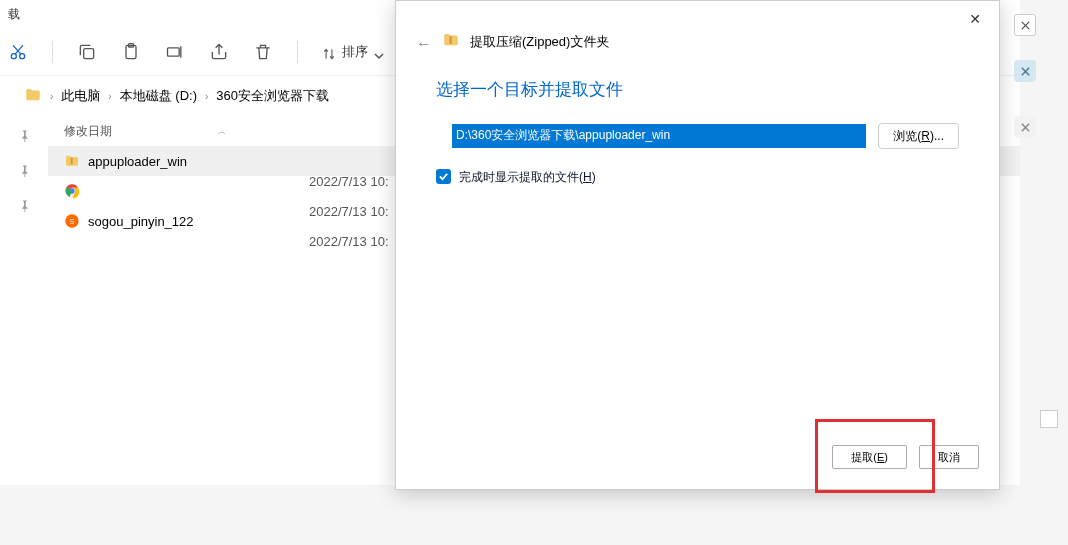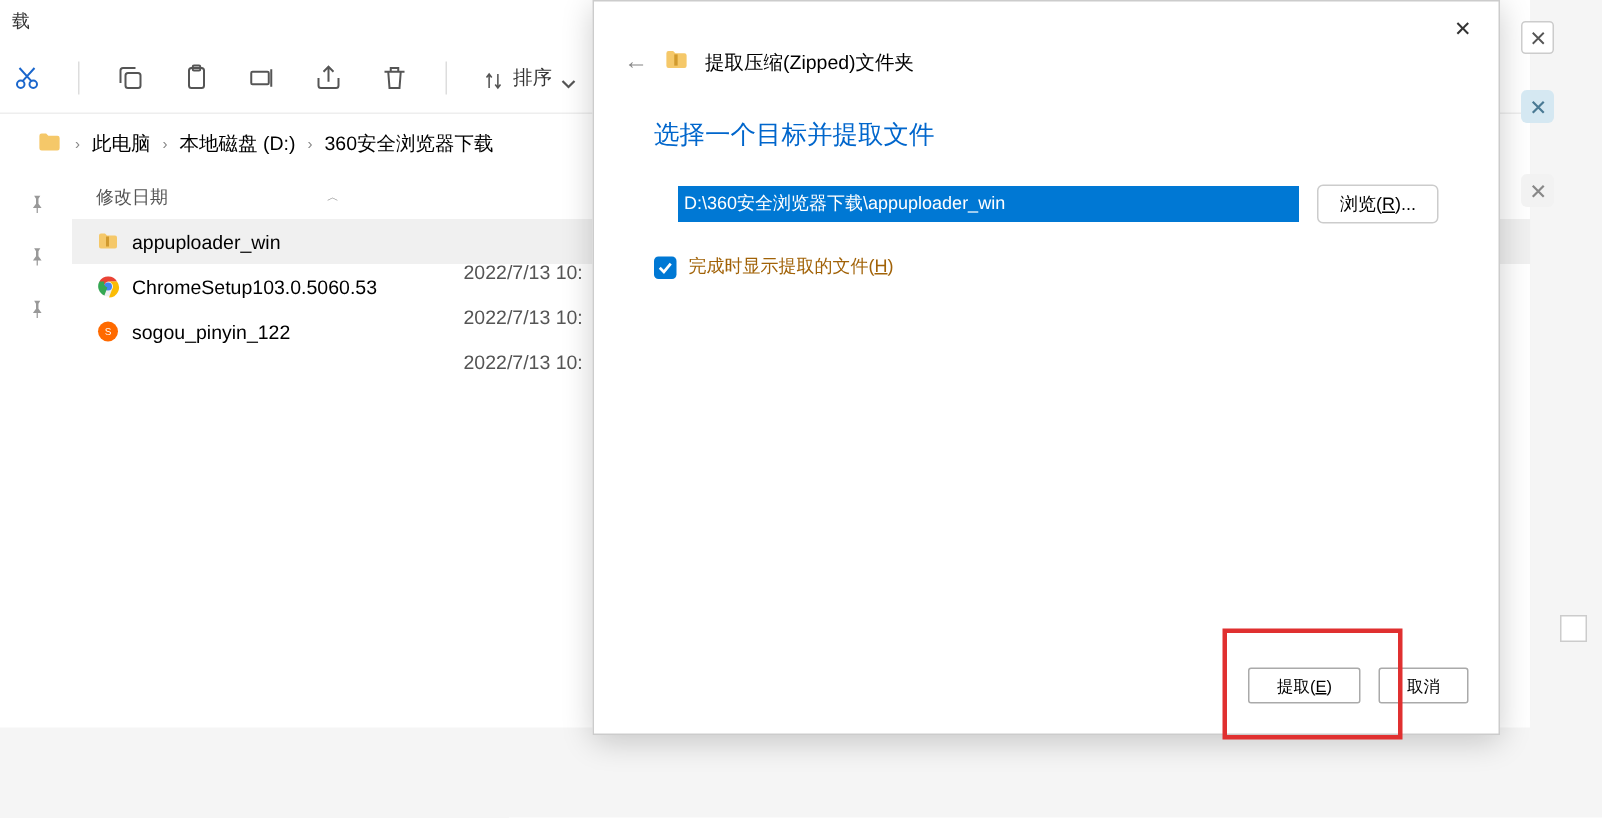--- a/index.html
+++ b/index.html
@@ -45,21 +45,21 @@
 .dlg-body { padding: 10px 40px; }
 .dlg-title { color: #0066cc; font-size: 17px; margin-bottom: 22px; }
 .dlg-label { font-size: 12px; color: #222; margin-bottom: 8px; }
 .dlg-path-row { display: flex; align-items: center; gap: 12px; margin-bottom: 20px; padding-left: 16px; }
 .dlg-path-input {
   flex: 1; height: 24px; border: none; border-bottom: 2px solid #0078d4;
   background: #0078d4; color: #fff; padding: 2px 4px; font-size: 12px;
 }
 .dlg-path-input::selection { background: #0078d4; color: #fff; }
 .browse-btn { height: 26px; padding: 0 14px; border: 1px solid #ccc; border-radius: 4px; background: #fff; font-size: 12px; }
-.chk-row { display: flex; align-items: flex-end; gap: 8px; font-size: 12px; color: #a16207; }
+.chk-row { display: flex; align-items: flex-start; gap: 8px; font-size: 12px; color: #0f172a; }
 .chk-box { width: 15px; height: 15px; background: #0078d4; border-radius: 3px; display: flex; align-items: center; justify-content: center; }
 .chk-box svg { width: 11px; height: 11px; }
 .dlg-footer { position: absolute; bottom: 20px; right: 20px; display: flex; gap: 12px; align-items: center; }
 .dlg-btn { height: 24px; padding: 0 18px; border: 1px solid #aaa; background: #fff; font-size: 11px; border-radius: 2px; }
 .highlight-box { position: absolute; border: 3px solid #e03030; pointer-events: none; }
 .hb1 { left: 815px; top: 419px; width: 120px; height: 74px; }
 
 
 .side-close { position: absolute; display: flex; align-items: center; justify-content: center; }
 .side-close.c1 { top: 14px; right: 32px; width: 22px; height: 22px; border: 1px solid #ccc; background: #fff; border-radius: 3px; }
@@ -174,21 +174,20 @@
         <span class="fl-name">
           <span class="file-ico">
               <svg viewBox="0 0 24 24">
                 <circle cx="12" cy="12" r="10" fill="#eee"></circle>
                 <circle cx="12" cy="12" r="4" fill="#4285f4"></circle>
                 <path fill="#ea4335" d="M12 2a10 10 0 00-8.6 5l5 3A5 5 0 0112 7h9a10 10 0 00-9-5z"></path>
                 <path fill="#34a853" d="M3.4 7a10 10 0 005 14l3-8a5 5 0 01-3-6z"></path>
                 <path fill="#fbbc05" d="M21 7h-9a5 5 0 014 8l-3 8a10 10 0 008-16z"></path>
               </svg>
             </span>
-          <span>ChromeSetup103.0.5060.53</span>
         </span>
         <span class="fl-date">2022/7/13 10:</span>
       </div>
       <div class="fl-row">
         <span class="fl-name">
           <span class="file-ico">
               <svg viewBox="0 0 24 24">
                 <circle cx="12" cy="12" r="10" fill="#ff6a00"></circle>
                 <text x="12" y="16" font-size="10" text-anchor="middle" fill="#fff">S</text>
               </svg>

